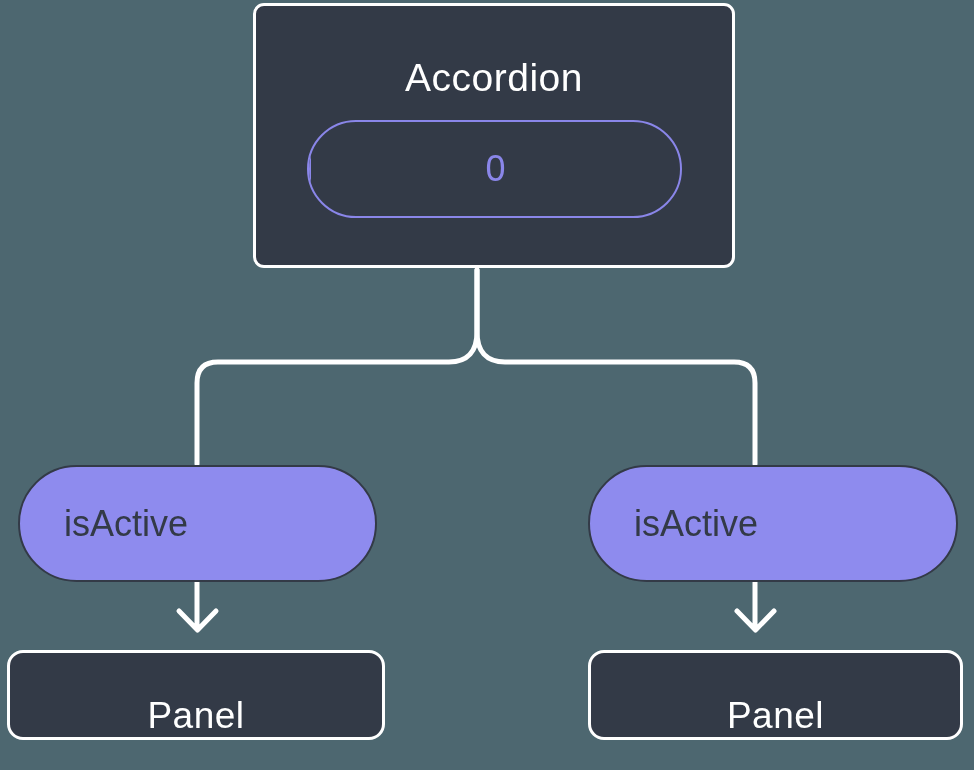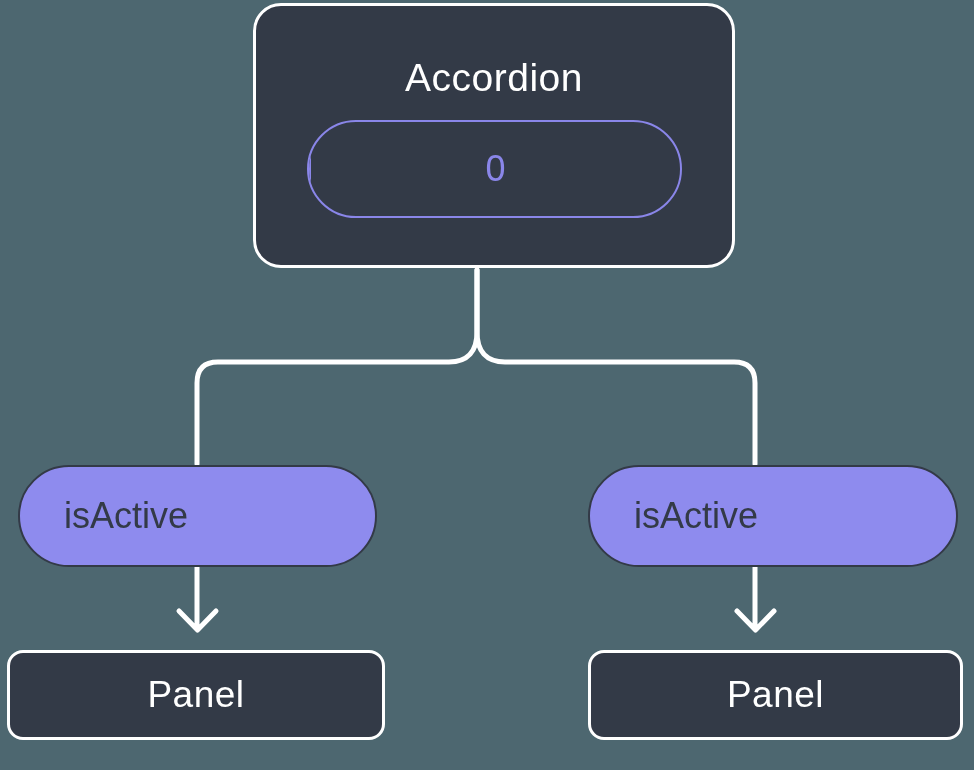--- a/index.html
+++ b/index.html
@@ -25,21 +25,21 @@
     left: 0;
     top: 0;
     width: 974px;
     height: 770px;
     pointer-events: none;
   }
   .node-box {
     position: absolute;
     background: #333a47;
     border: 3.5px solid #ffffff;
-    border-radius: 28px;
+    border-radius: 11px;
     box-sizing: border-box;
     color: #f6f7f9;
   }
   .root-box {
     left: 253px;
     top: 3px;
     width: 482px;
     height: 265px;
   }
   .root-title {
@@ -79,21 +79,21 @@
     flex: 1;
     border-left: 2.5px solid #8a86e9;
     display: flex;
     align-items: center;
     justify-content: center;
     box-sizing: border-box;
   }
   .prop-pill {
     position: absolute;
     top: 465px;
-    height: 102px;
+    height: 117px;
     background: #8e8bee;
     border: 2.5px solid #333a47;
     border-radius: 60px;
     box-sizing: border-box;
     display: flex;
     align-items: stretch;
     color: #333a47;
     font-size: 36px;
     overflow: hidden;
   }
@@ -116,21 +116,21 @@
   .pill-right { left: 588px; width: 370px; }
   .panel-box {
     position: absolute;
     top: 650px;
     height: 90px;
     background: #333a47;
     border: 3.5px solid #ffffff;
     border-radius: 16px;
     box-sizing: border-box;
     display: flex;
-    align-items: center;
+    align-items: flex-end;
     justify-content: center;
     font-size: 37px;
     font-weight: 500;
     letter-spacing: 0.5px;
     color: #ffffff;
   }
   .panel-left  { left: 7px;   width: 378px; }
   .panel-right { left: 588px; width: 375px; }
 </style>
 </head>

